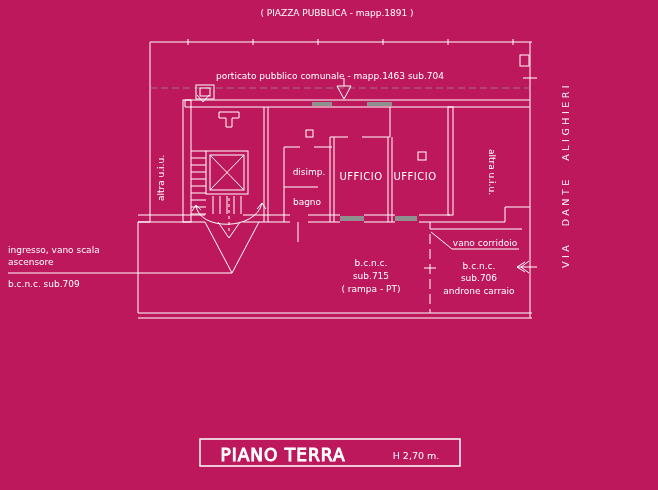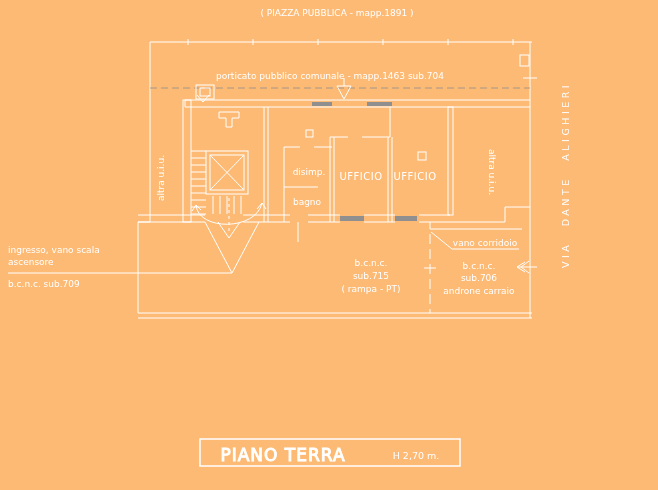--- a/index.html
+++ b/index.html
@@ -1,16 +1,16 @@
 <!DOCTYPE html>
 <html><head>
 <meta charset="utf-8">
 <style>
   html,body{margin:0;padding:0;background:#000;}
-  .stage{position:relative;width:658px;height:490px;background:#fdba74;overflow:hidden;
+  .stage{position:relative;width:658px;height:490px;background:#be185d;overflow:hidden;
          font-family:"DejaVu Sans",sans-serif;}
   svg{display:block;}
   text{fill:#fff;font-family:"DejaVu Sans",sans-serif;}
   .thin{stroke:#fff;stroke-width:1;fill:none;}
   .dim{stroke:#8f8f8f;stroke-width:0.8;fill:none;}
   .lbl{font-size:9px;}
   .room{font-size:10px;letter-spacing:0.5px;}
 </style>
 </head>
 <body>

